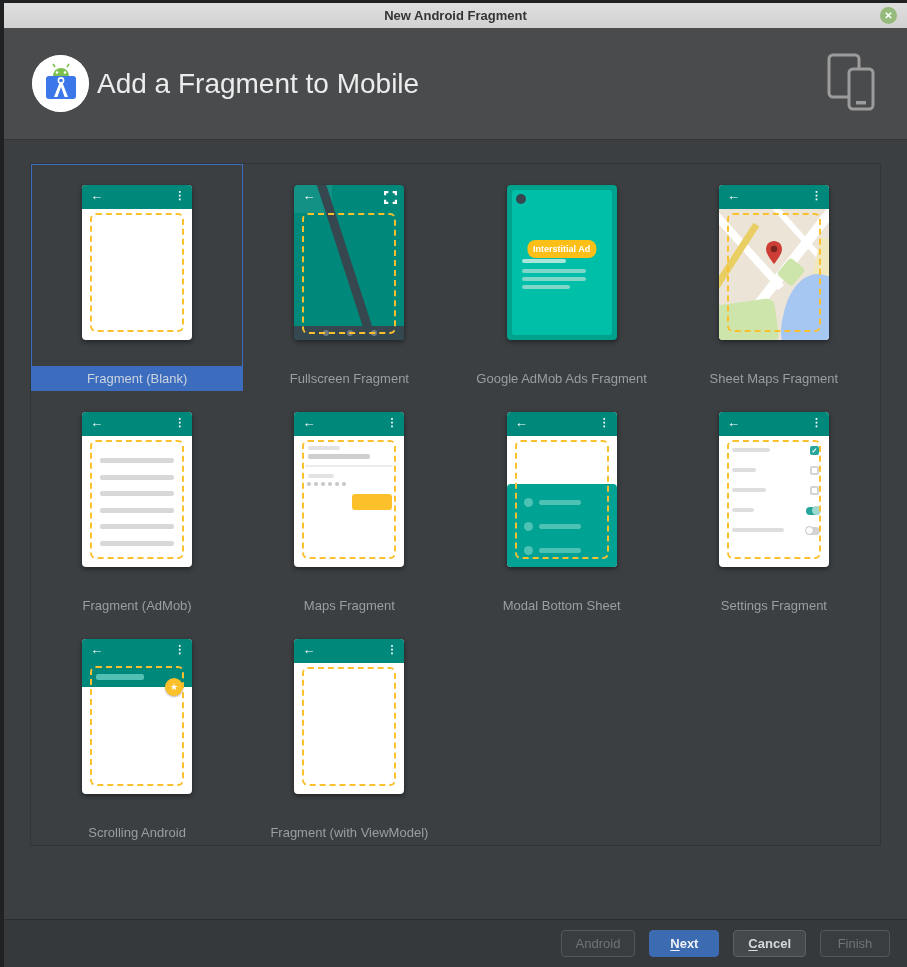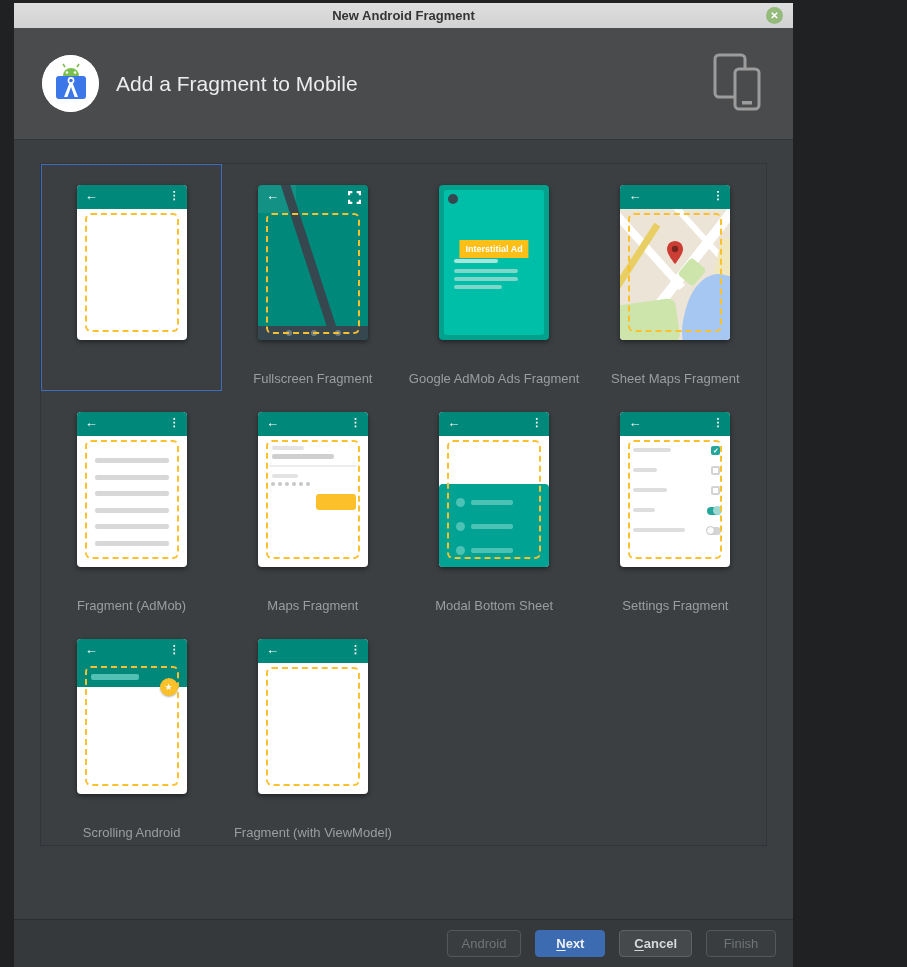--- a/index.html
+++ b/index.html
@@ -1,33 +1,33 @@
 <!DOCTYPE html>
 <html style="--teal: #00897b; --dash-yellow: #fbc02d; --sel-blue: #3c6cbe; --btn-blue: #3d6bb1;"><head>
 <meta charset="utf-8">
 <style>
   * { margin:0; padding:0; box-sizing:border-box; }
   html,body { width:907px; height:967px; }
   body { background:#1f2123; font-family:"Liberation Sans", sans-serif; overflow:hidden; position:relative; }
 
-  .window { position:absolute; left:14px; top:3px; width:779px; height:964px; background:#eab308; display:flex; flex-direction:column; }
+  .window { position:absolute; left:4px; top:3px; width:903px; height:964px; background:#eab308; display:flex; flex-direction:column; }
 
   
   .titlebar { height:25px; background:linear-gradient(#dedede,#d2d2d2); position:relative;
               display:flex; align-items:center; justify-content:center; flex:0 0 auto; }
   .titlebar-title { font-size:13px; font-weight:bold; color:#333436; }
   .close-btn { position:absolute; right:10px; top:4px; width:17px; height:17px; border-radius:50%;
                background:#95bb7c; color:#fff; font-size:10px; font-weight:bold; line-height:17px;
                text-align:center; cursor:pointer; }
 
   
   .header { height:112px; background:#4a4b4d; display:flex; align-items:center; padding:0 28px;
             border-bottom:1px solid #323537; flex:0 0 auto; }
   .logo-circle { width:57px; height:57px; border-radius:50%; background:#fff; position:relative; overflow:hidden; flex:0 0 auto; }
-  .page-title { font-size:21px; font-weight:normal; color:#ececec; margin-left:17px; }
+  .page-title { font-size:28px; font-weight:normal; color:#ececec; margin-left:8px; }
   .devices-icon { margin-left:auto; }
 
   
   .content { flex:1 1 auto; position:relative; background:#3b3f42; }
   .gallery { position:absolute; left:26px; right:26px; top:23px; height:683px;
              border:1px solid #313438; display:grid;
              grid-template-columns:repeat(4,1fr); grid-auto-rows:227px; }
   .cell { position:relative; display:flex; justify-content:center; cursor:pointer; }
   .cell.selected { box-shadow:inset 0 0 0 1px var(--sel-blue); }
   .card-label { position:absolute; bottom:0; left:0; right:0; height:25px; line-height:25px;
@@ -51,21 +51,21 @@
   .fs-diag { position:absolute; left:49px; top:-18px; width:9px; height:196px; background:#37474f; transform:rotate(-18deg); }
   .fs-navbar { position:absolute; left:0; right:0; bottom:0; height:14px; background:#37474f; }
   .fs-dot { position:absolute; top:4px; width:6px; height:6px; border-radius:50%; background:#6d7a80; }
   .kind-fullscreen .dashed { top:28px; bottom:6px; }
 
   
   .kind-admob .thumb { background:#00a18d; }
   .admob-body { position:absolute; inset:5px; background:#00bfa8; border-radius:3px; }
   .admob-cam { position:absolute; left:9px; top:9px; width:10px; height:10px; border-radius:50%; background:#37474f; }
   .admob-badge { position:absolute; top:55px; left:50%; transform:translateX(-50%); background:#fcbf17;
-                 color:#fff; font-size:9px; font-weight:bold; padding:4px 6px; border-radius:0; white-space:nowrap; }
+                 color:#fff; font-size:9px; font-weight:bold; padding:4px 6px; border-radius:8px; white-space:nowrap; }
   .admob-line { position:absolute; left:15px; height:4px; border-radius:2px; background:#7fd6c9; }
 
   
   .map-body { position:absolute; left:0; right:0; top:24px; bottom:0; background:#ebe4d7; overflow:hidden; }
   .road { position:absolute; background:#fff; }
   .road-a { width:10px; height:190px; left:58px; top:-30px; transform:rotate(38deg); }
   .road-b { width:8px; height:120px; left:18px; top:-26px; transform:rotate(-42deg); }
   .road-c { width:6px; height:110px; left:68px; top:-40px; transform:rotate(-42deg); }
   .road-yellow { position:absolute; width:7px; height:95px; left:8px; top:8px; transform:rotate(33deg); background:#e9cf63; }
   .map-green-big { position:absolute; left:-8px; bottom:-6px; width:66px; height:44px; background:#cde4ab; border-radius:8px; transform:rotate(-8deg); }
@@ -153,20 +153,21 @@
   <div class="content">
     <div class="gallery">
         <div class="cell kind-blank selected">
           <div class="thumb">
             <div class="appbar">
               <span class="t-arrow">←</span>
               <span class="t-kebab">⋮</span>
             </div>
             <div class="dashed"></div>
           </div>
+          <div class="card-label">Fragment (Blank)</div>
         </div>
         <div class="cell kind-fullscreen">
           <div class="thumb">
             <div class="fs-corner-block"></div>
             <div class="fs-diag"></div>
             <span class="t-arrow">←</span>
             <svg class="fs-icon" width="13" height="13" viewBox="0 0 12 12">
               <path d="M1 4V1h3 M8 1h3v3 M11 8v3h-3 M4 11H1V8" stroke="#fff" stroke-width="2" fill="none"></path>
             </svg>
             <div class="fs-navbar">

